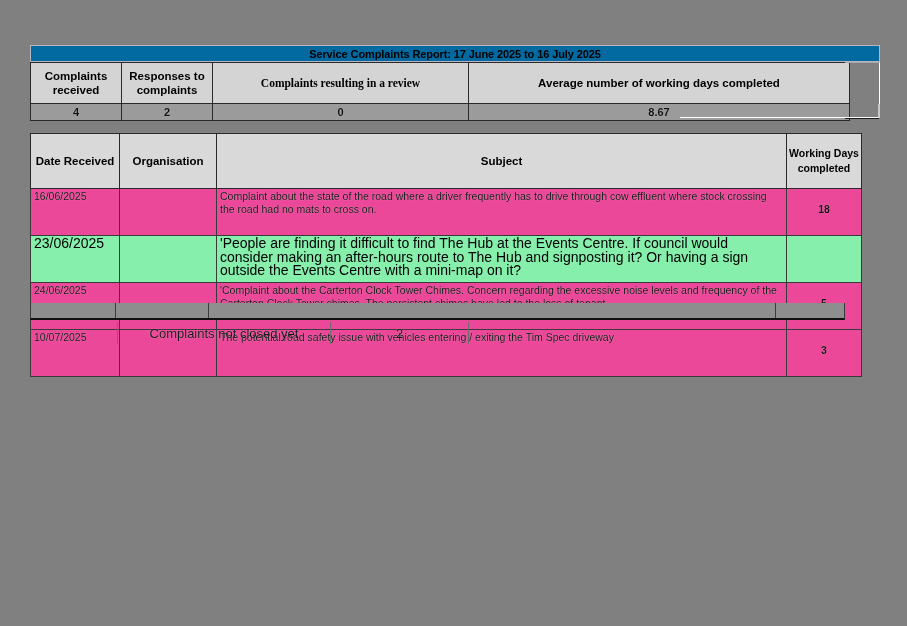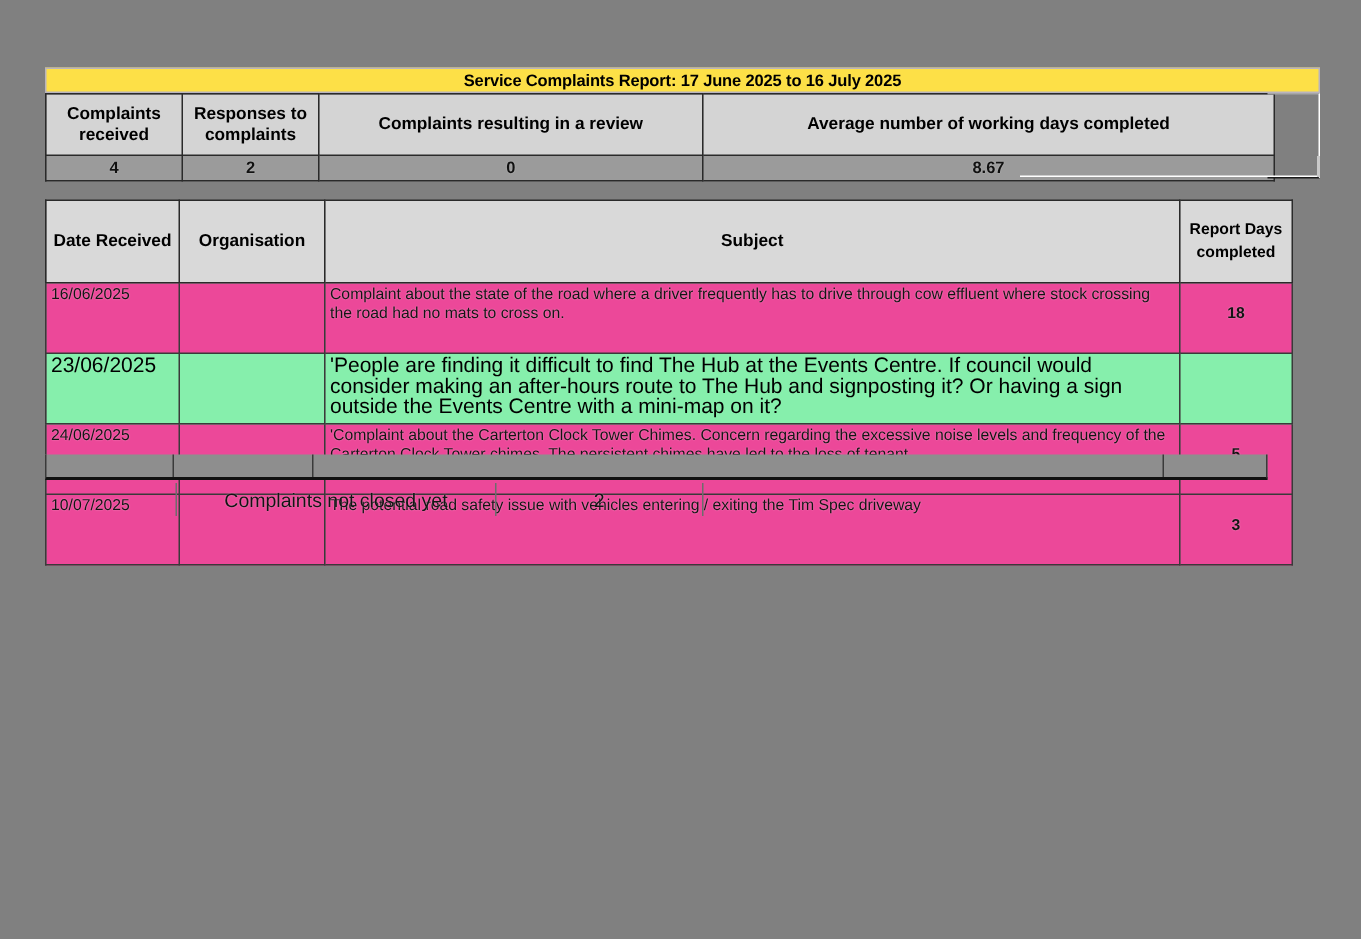--- a/index.html
+++ b/index.html
@@ -15,21 +15,21 @@
     position: relative;
   }
 
   
   .title-bar {
     position: absolute;
     left: 30px;
     top: 45px;
     width: 850px;
     height: 17px;
-    background: #fde047;
+    background: #0369a1;
     border: 1px solid #b9b4bf;
     box-sizing: border-box;
     display: flex;
     align-items: center;
     justify-content: center;
   }
   .title-bar .title-text {
     font-size: 11px;
     font-weight: bold;
     color: #000;
@@ -64,21 +64,21 @@
   .summary-table td {
     height: 16px;
     background: #9b9b9b;
     font-weight: bold;
     font-size: 11px;
     color: #111;
     text-shadow: 0 0 1px rgba(255,255,255,0.45);
   }
   .summary-table th.col-received { width: 90px; }
   .summary-table th.col-responses { width: 90px; text-align: center; }
-  .summary-table th.col-review { width: 255px; }
+  .summary-table th.col-review { width: 255px; font-family: Liberation Serif, serif; }
   .summary-table th.col-avgdays { width: 380px; }
   .review-header { color: #ff0000; }
 
   
   .summary-stub {
     position: absolute;
     left: 845px;
     top: 62px;
     width: 35px;
     height: 57px;
@@ -239,21 +239,21 @@
 <div class="summary-stub"></div>
 <div class="edge-white-h"></div>
 <div class="edge-white-v"></div>
 
 <table class="detail-table">
   <thead>
     <tr>
       <th class="th-date">Date Received</th>
       <th class="th-org">Organisation</th>
       <th class="th-subject">Subject</th>
-      <th class="th-days">Report Days completed</th>
+      <th class="th-days">Working Days completed</th>
     </tr>
   </thead>
   <tbody>
     <tr>
       <td class="cell-date">16/06/2025</td>
       <td class="cell-org"></td>
       <td class="cell-subject">Complaint about the state of the road where a driver frequently has to drive through cow effluent where stock crossing the road had no mats to cross on.</td>
       <td class="cell-days">18</td>
     </tr>
     <tr class="row-selected">

